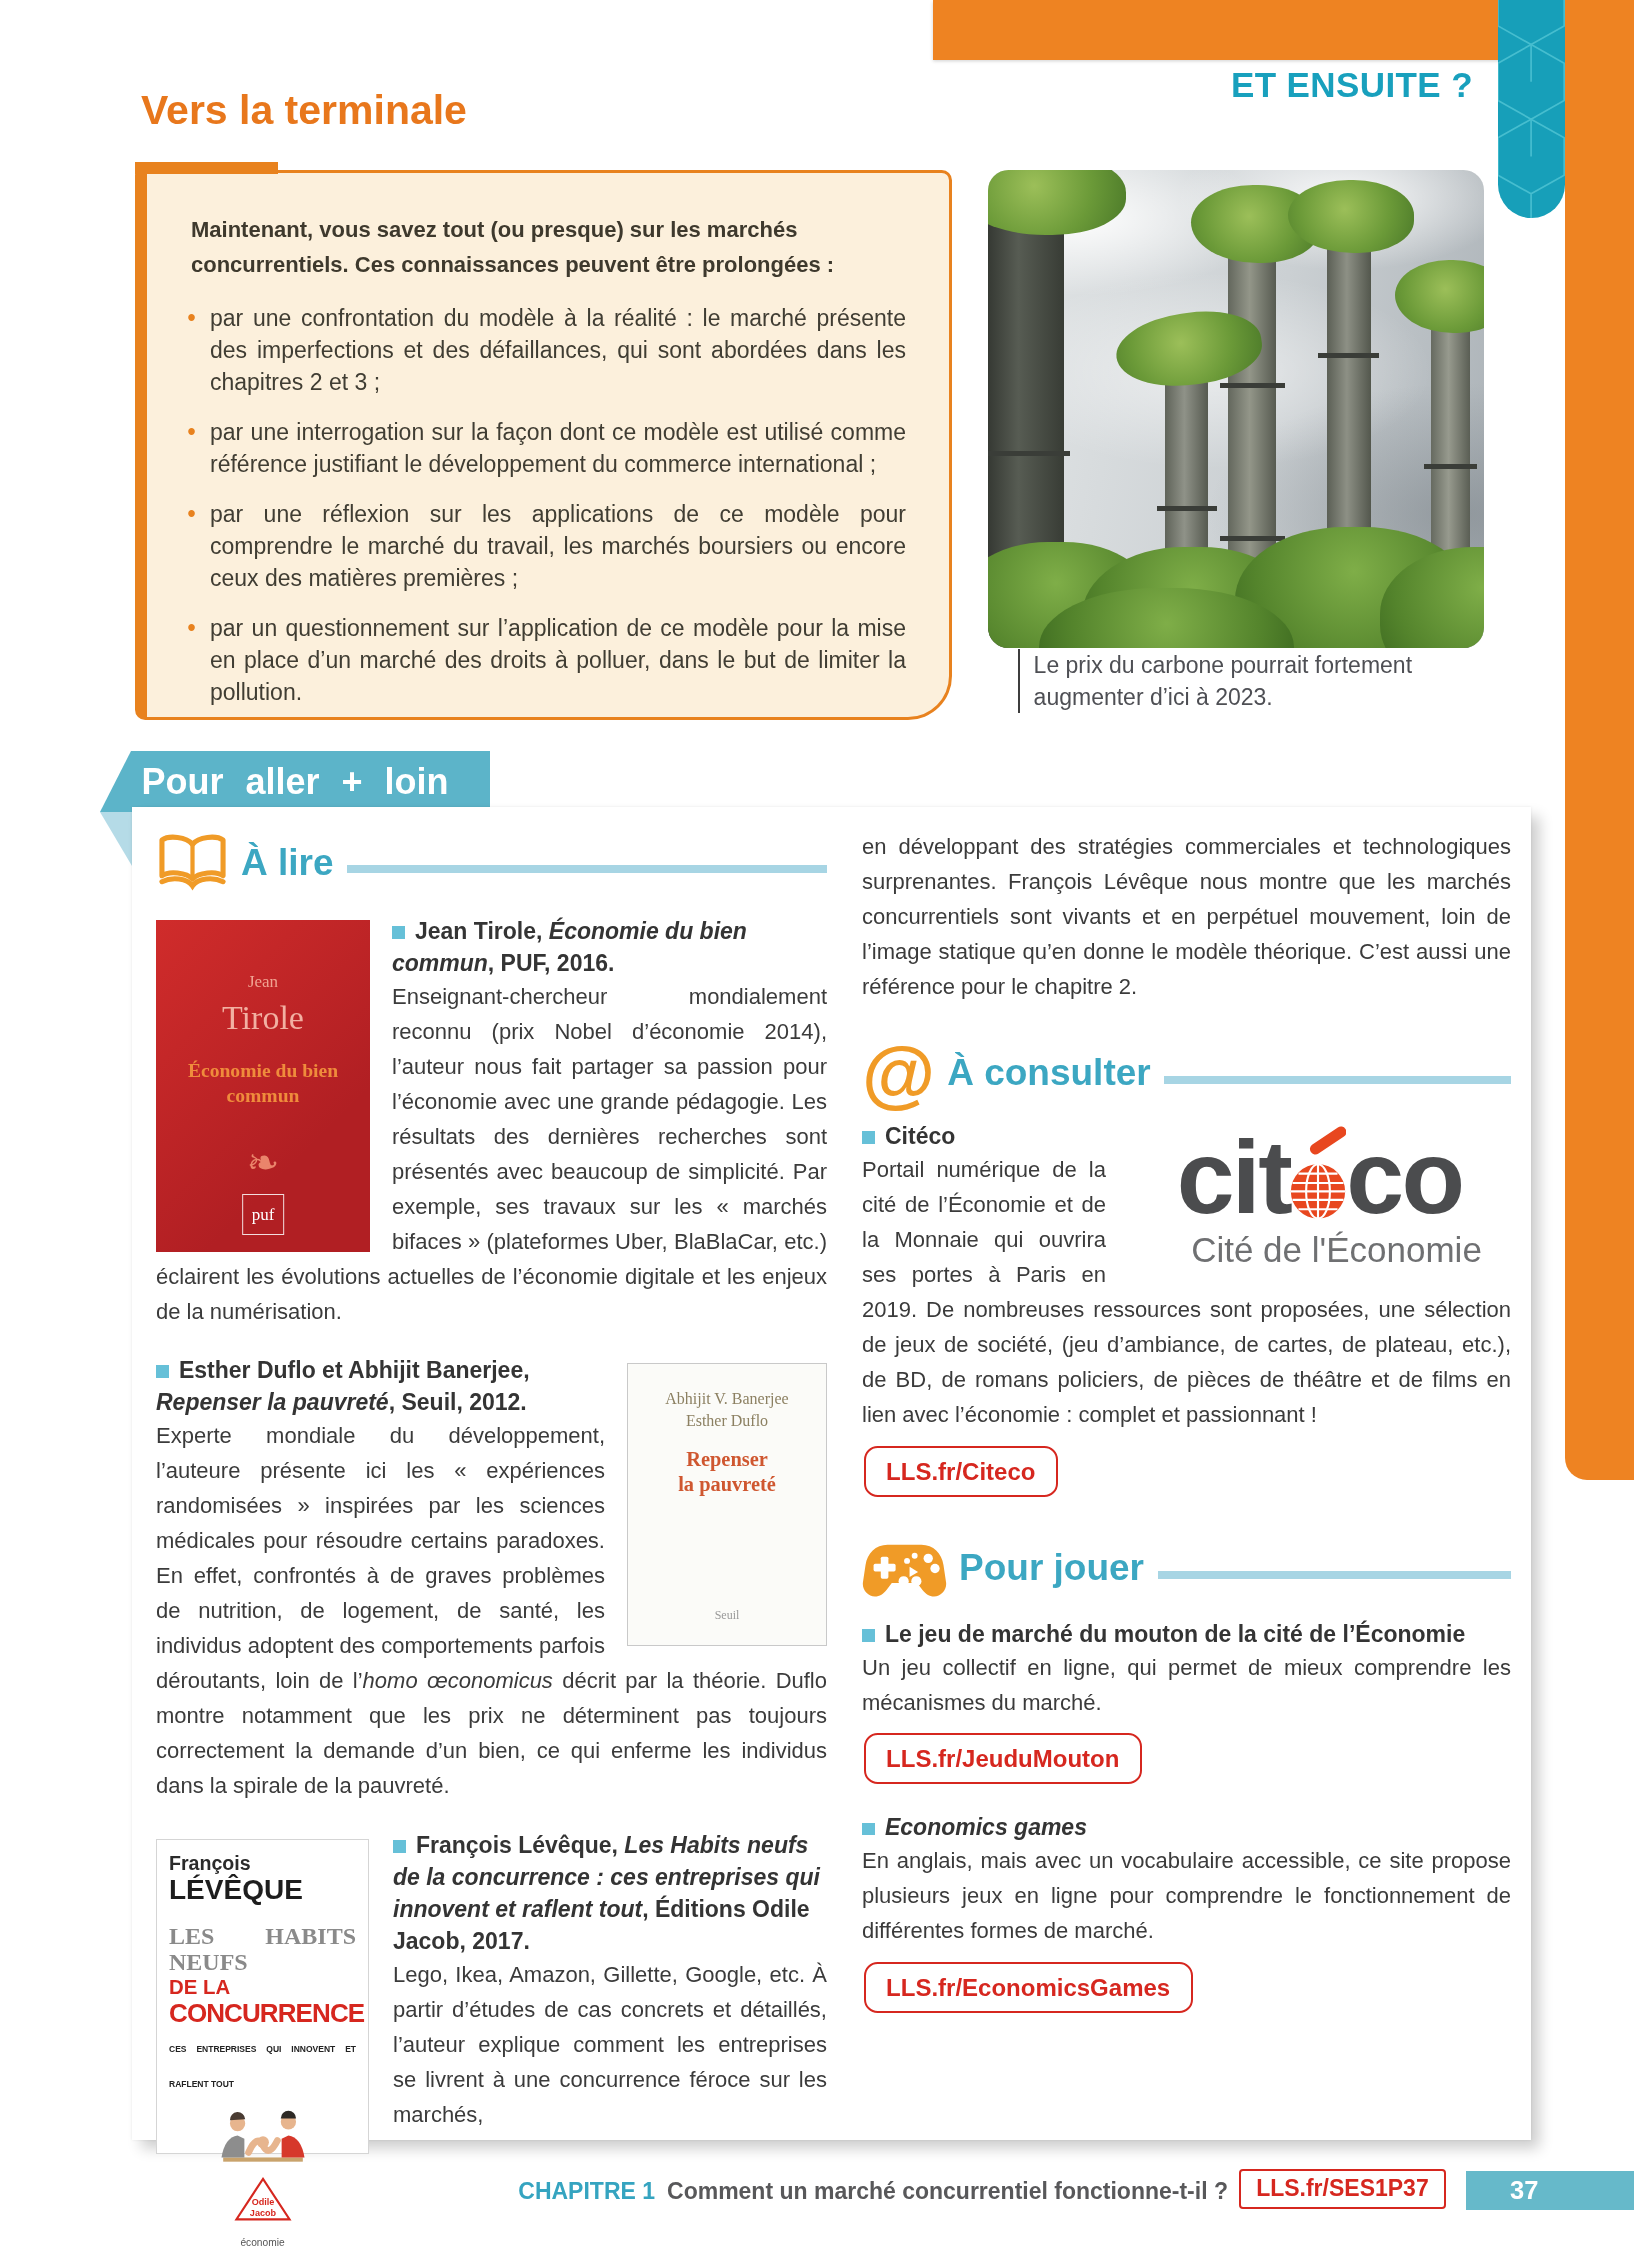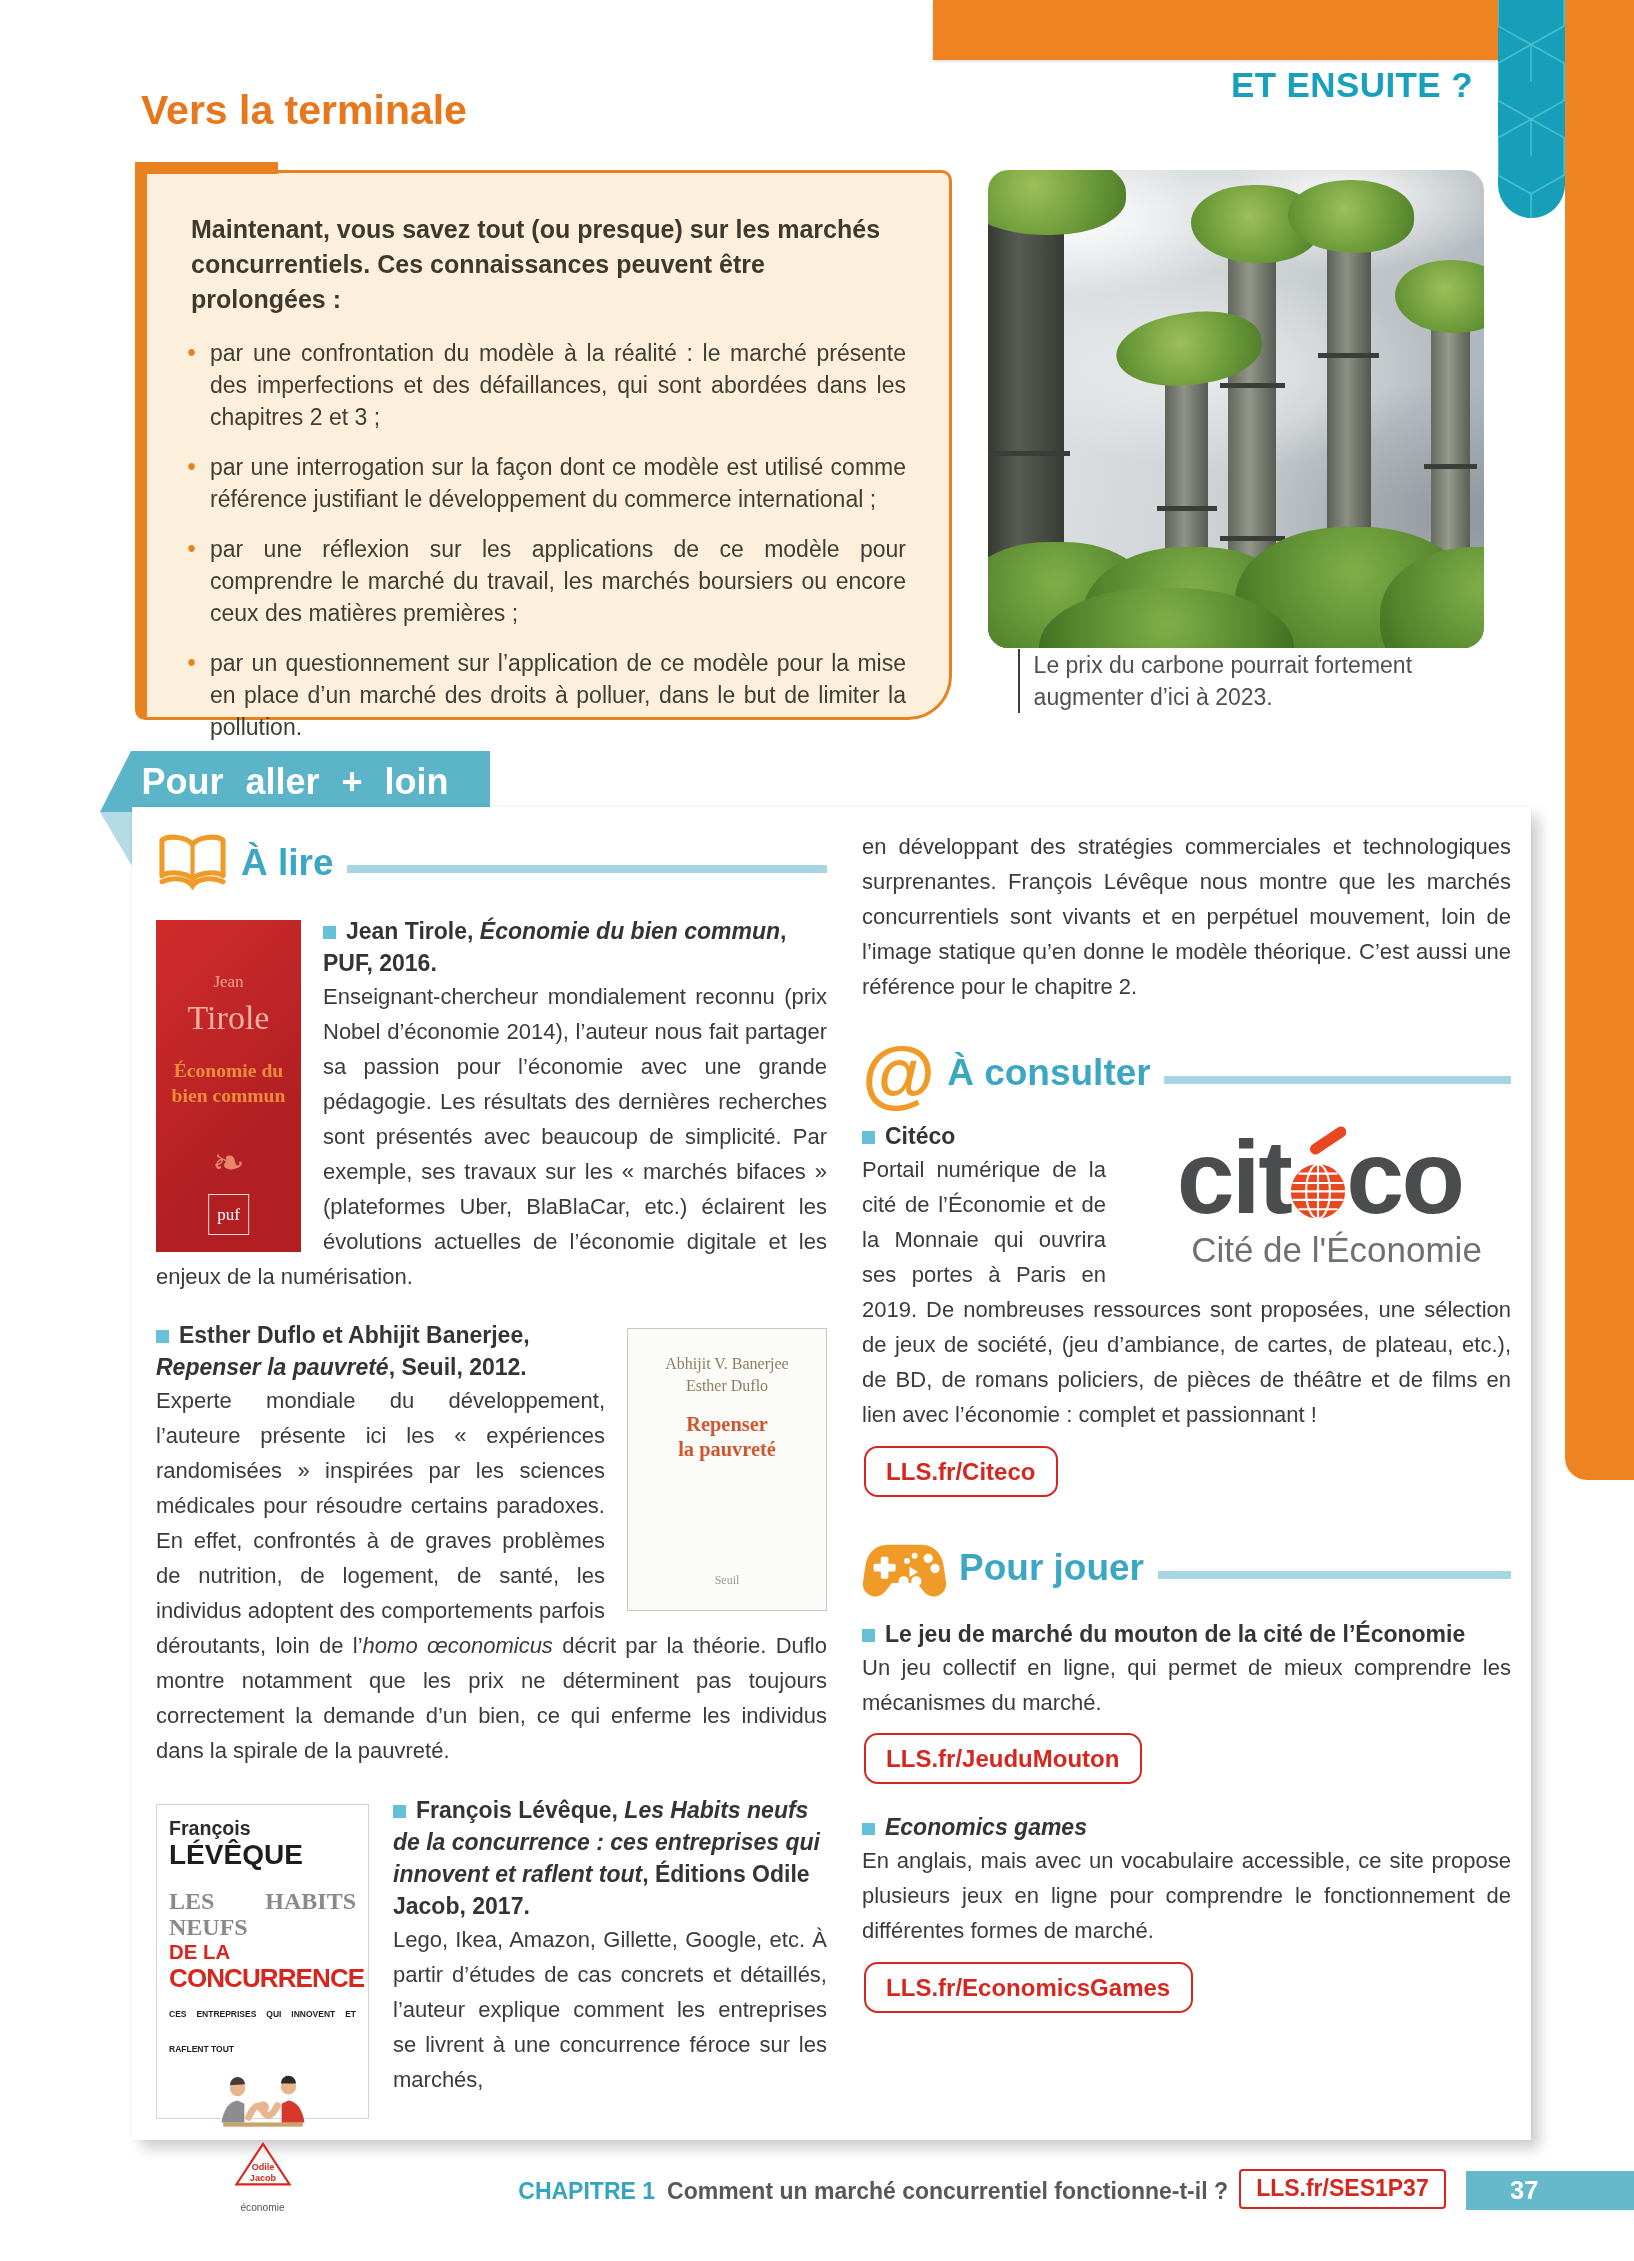--- a/index.html
+++ b/index.html
@@ -15,21 +15,21 @@
           border-radius:0 0 37px 37px;overflow:hidden;}
   .eyebrow{position:absolute;right:162px;top:65px;font-size:35px;font-weight:bold;color:#18a0bd;
            letter-spacing:0.4px;}
   .page-title{position:absolute;left:141px;top:87px;font-size:41px;font-weight:bold;color:#e8771c;margin:0;}
 
   
   .intro-box{position:absolute;left:135px;top:170px;width:817px;height:550px;background:#fcf0dc;
              border:3.4px solid #e8821e;border-left-width:12px;border-radius:5.1px 10.2px 44px 10.2px;
              box-sizing:border-box;padding:39px 43px 17px 32px;}
   .intro-box::before{content:"";position:absolute;left:-12px;top:-11px;width:143px;height:12px;background:#e8821e;}
-  .intro-lead{font-size:25px;font-weight:bold;color:#3e392d;line-height:35px;margin:0 0 20.4px 12px;}
+  .intro-lead{font-size:22px;font-weight:bold;color:#3e392d;line-height:35px;margin:0 0 20.4px 12px;}
   .intro-bullets{list-style:none;margin:0;padding:0;font-size:23px;color:#403d33;line-height:32px;
                  text-align:justify;}
   .intro-bullets li{position:relative;padding-left:31px;margin-bottom:18px;}
   .intro-bullets li::before{content:"\2022";position:absolute;left:8.5px;color:#e8821e;font-weight:bold;}
 
   
   .photo{position:absolute;left:988px;top:170px;width:496px;height:478px;border-radius:20.4px;overflow:hidden;
          background:
            radial-gradient(ellipse 272px 111px at 18% 10%, rgba(255,255,255,.95), rgba(255,255,255,0) 70%),
            radial-gradient(ellipse 238px 102px at 72% 6%, rgba(255,255,255,.9), rgba(255,255,255,0) 70%),
@@ -68,21 +68,21 @@
   .at-icon{font-size:75px;font-weight:bold;color:#f09b27;line-height:60px;}
 
   .entry{font-size:22px;line-height:35px;color:#3b3b3b;text-align:justify;}
   .entry-head{font-weight:bold;text-align:left;line-height:32px;font-size:23px;color:#343434;}
   .bullet-sq{display:inline-block;width:12.8px;height:12.8px;background:#66c0d8;margin-right:10.2px;}
   .it{font-style:italic;}
   .pill{display:inline-block;border:2.6px solid #d6271f;border-radius:13.6px;color:#d6271f;
         font-weight:bold;font-size:24px;padding:6px 20.4px;margin:13.6px 0 5.1px 1.7px;background:#fff;}
 
   
-  .cover-tirole{float:left;width:145px;height:332px;margin:5.1px 22px 6.8px 0;position:relative;
+  .cover-tirole{float:left;width:214px;height:332px;margin:5.1px 22px 6.8px 0;position:relative;
                 background:linear-gradient(135deg,#d02c2b,#b11f23 70%);text-align:center;
                 font-family:"Liberation Serif",serif;}
   .t-a1{padding-top:44px;font-size:17px;color:#f0a392;}
   .t-a2{font-size:34px;color:#f2b0a2;line-height:37px;}
   .t-title{margin-top:22px;font-size:19.6px;font-weight:bold;color:#ef8c3c;line-height:25px;}
   .t-orn{margin-top:37px;font-size:39px;color:rgba(243,150,120,.85);}
   .t-pub{position:absolute;bottom:17px;left:50%;transform:translateX(-50%);border:1.7px solid rgba(255,255,255,.85);
          color:#fff;font-size:17px;padding:1.7px 8.5px;}
 
   .cover-duflo{float:right;width:198px;height:281px;margin:8.5px 0 8.5px 22px;position:relative;

